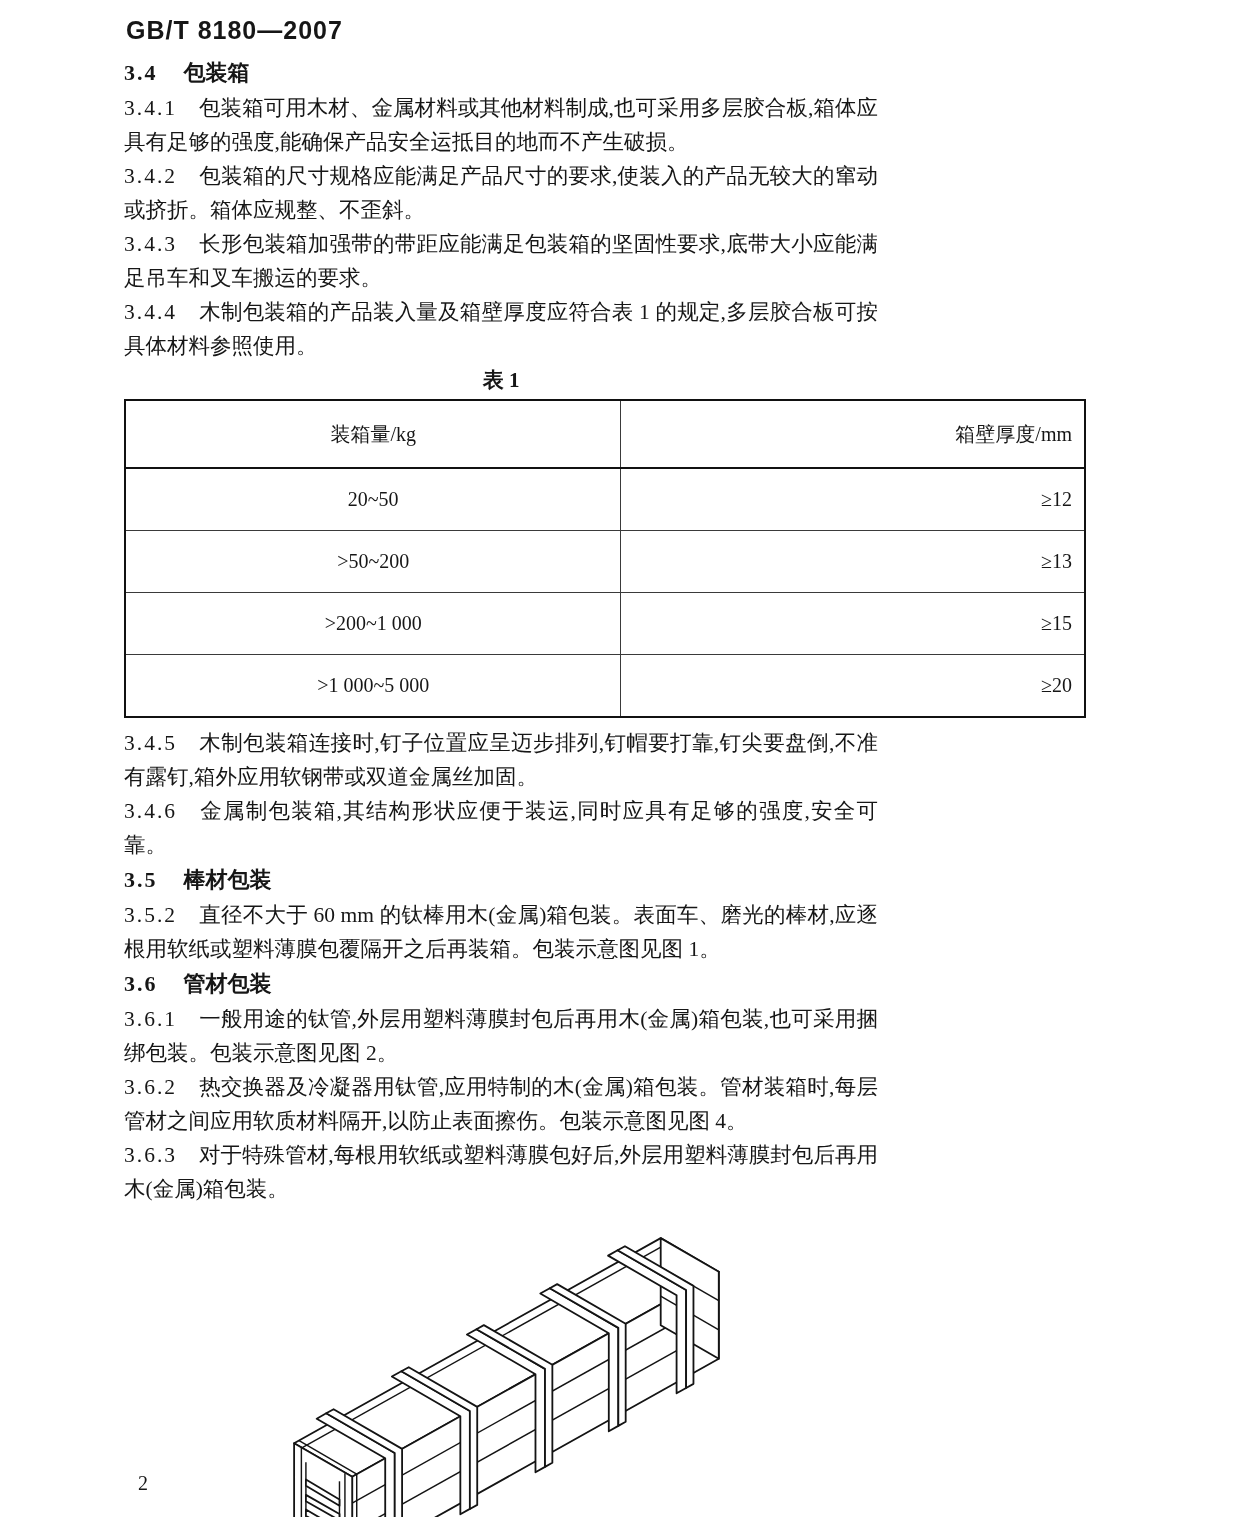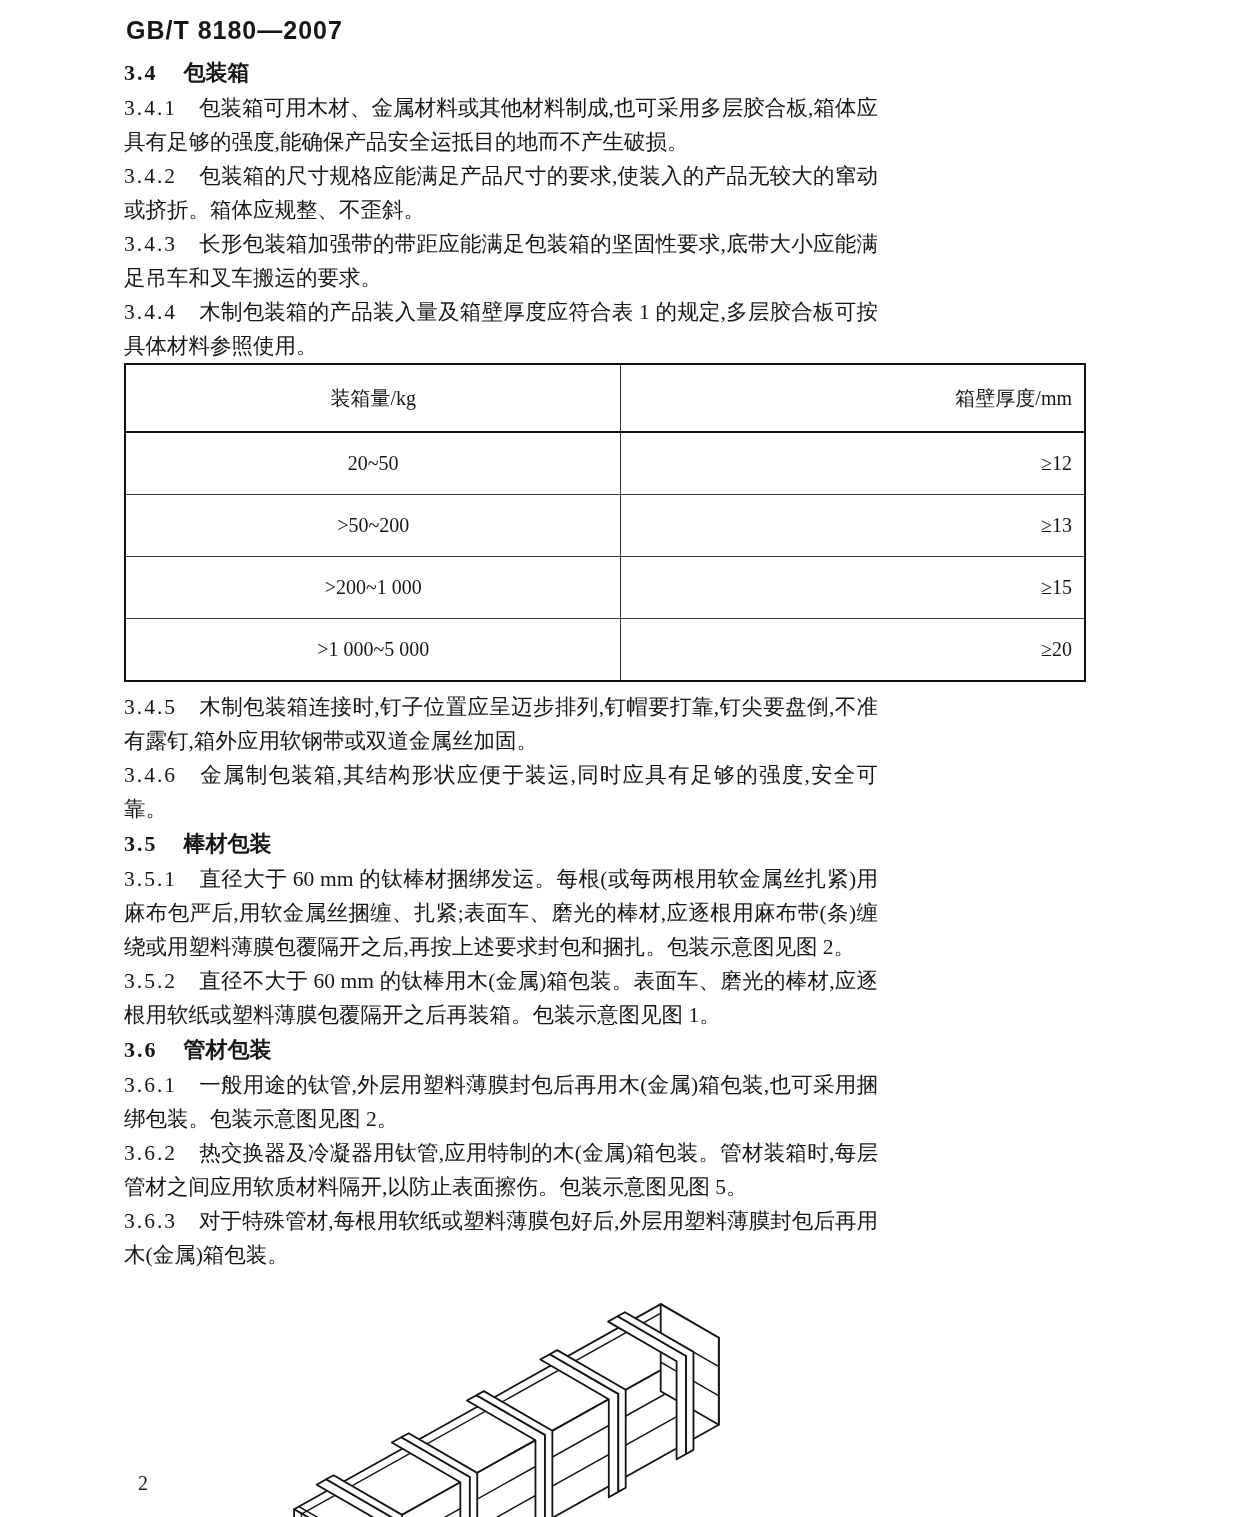--- a/index.html
+++ b/index.html
@@ -94,20 +94,21 @@
 <div class="page">
 
   <div class="doc-number">GB/T 8180—2007</div>
 
   <p class="clause heading"><span class="cnum">3.4</span><span>包装箱</span></p>
   <p class="clause"><span class="cnum">3.4.1</span><span>包装箱可用木材、金属材料或其他材料制成,也可采用多层胶合板,箱体应具有足够的强度,能确保产品安全运抵目的地而不产生破损。</span></p>
   <p class="clause"><span class="cnum">3.4.2</span><span>包装箱的尺寸规格应能满足产品尺寸的要求,使装入的产品无较大的窜动或挤折。箱体应规整、不歪斜。</span></p>
   <p class="clause"><span class="cnum">3.4.3</span><span>长形包装箱加强带的带距应能满足包装箱的坚固性要求,底带大小应能满足吊车和叉车搬运的要求。</span></p>
   <p class="clause"><span class="cnum">3.4.4</span><span>木制包装箱的产品装入量及箱壁厚度应符合表 1 的规定,多层胶合板可按具体材料参照使用。</span></p>
 
+  <div class="table-title">表 1</div>
 
   <table class="spec">
     <thead>
       <tr>
         <th>装箱量/kg</th>
         <th>箱壁厚度/mm</th>
       </tr>
     </thead>
     <tbody>
       <tr>
@@ -125,25 +126,24 @@
       <tr>
         <td>&gt;1 000~5 000</td>
         <td>≥20</td>
       </tr>
     </tbody>
   </table>
 
   <p class="clause"><span class="cnum">3.4.5</span><span>木制包装箱连接时,钉子位置应呈迈步排列,钉帽要打靠,钉尖要盘倒,不准有露钉,箱外应用软钢带或双道金属丝加固。</span></p>
   <p class="clause"><span class="cnum">3.4.6</span><span>金属制包装箱,其结构形状应便于装运,同时应具有足够的强度,安全可靠。</span></p>
   <p class="clause heading"><span class="cnum">3.5</span><span>棒材包装</span></p>
-  <p class="clause"><span class="cnum">3.5.1</span><span>直径大于 60 mm 的钛棒材捆绑发运。每根(或每两根用软金属丝扎紧)用麻布包严后,用软金属丝捆缠、扎紧;表面车、磨光的棒材,应逐根用麻布带(条)缠绕或用塑料薄膜包覆隔开之后,再按上述要求封包和捆扎。包装示意图见图 2。</span></p>
   <p class="clause"><span class="cnum">3.5.2</span><span>直径不大于 60 mm 的钛棒用木(金属)箱包装。表面车、磨光的棒材,应逐根用软纸或塑料薄膜包覆隔开之后再装箱。包装示意图见图 1。</span></p>
   <p class="clause heading"><span class="cnum">3.6</span><span>管材包装</span></p>
   <p class="clause"><span class="cnum">3.6.1</span><span>一般用途的钛管,外层用塑料薄膜封包后再用木(金属)箱包装,也可采用捆绑包装。包装示意图见图 2。</span></p>
-  <p class="clause"><span class="cnum">3.6.2</span><span>热交换器及冷凝器用钛管,应用特制的木(金属)箱包装。管材装箱时,每层管材之间应用软质材料隔开,以防止表面擦伤。包装示意图见图 5。</span></p>
+  <p class="clause"><span class="cnum">3.6.2</span><span>热交换器及冷凝器用钛管,应用特制的木(金属)箱包装。管材装箱时,每层管材之间应用软质材料隔开,以防止表面擦伤。包装示意图见图 4。</span></p>
   <p class="clause"><span class="cnum">3.6.3</span><span>对于特殊管材,每根用软纸或塑料薄膜包好后,外层用塑料薄膜封包后再用木(金属)箱包装。</span></p>
 
   <div class="figure-block">
     <svg width="490" height="356" viewBox="0 0 540 392" aria-label="wooden crate isometric drawing">
 
       <polygon class="crate" points="42,248 446,22 510,59 106,285"></polygon>
       <polygon class="crate" points="106,285 510,59 510,155 106,381"></polygon>
       <polygon class="crate" points="42,248 106,285 106,381 42,344"></polygon>
 
       <line class="crate-line" x1="51" y1="253" x2="455" y2="27"></line>

